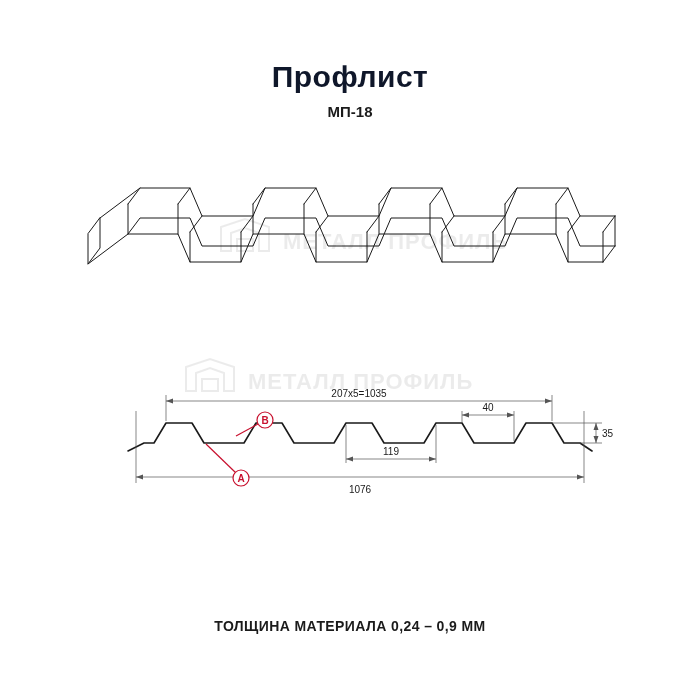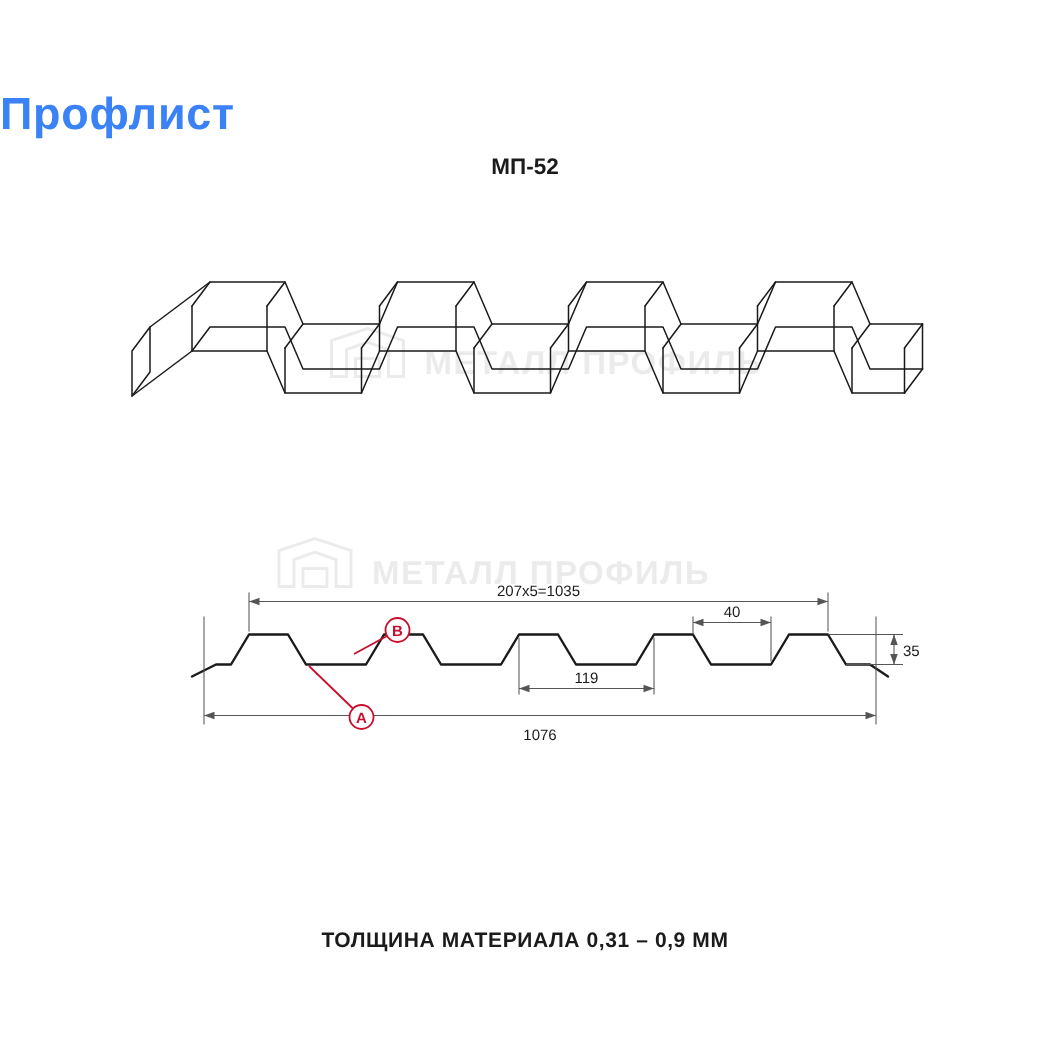--- a/index.html
+++ b/index.html
@@ -18,25 +18,25 @@
   .page {
     position: relative;
     width: 700px;
     height: 700px;
   }
   .title {
     position: absolute;
     top: 60px;
     left: 0;
     width: 700px;
-    text-align: left;
+    text-align: center;
     font-size: 30px;
     font-weight: bold;
     letter-spacing: 0.5px;
-    color: #3b82f6;
+    color: #0f172a;
   }
   .subtitle {
     position: absolute;
     top: 103px;
     left: 0;
     width: 700px;
     text-align: center;
     font-size: 15px;
     font-weight: bold;
     color: #1b1b1b;
@@ -85,21 +85,21 @@
     font-weight: bold;
     fill: #c8102e;
   }
 </style>
 </head>
 <body>
 
 <div class="page">
 
   <div class="title">Профлист</div>
-  <div class="subtitle">МП-52</div>
+  <div class="subtitle">МП-18</div>
 
   <div class="watermark wm1">
     <svg width="290" height="70" viewBox="0 0 290 70">
       <g stroke="#d9d9d9" stroke-width="2" fill="none">
         <path d="M6,46 L6,22 L30,14 L54,22 L54,46 L44,46 L44,28 L30,23 L16,28 L16,46 Z"></path>
         <path d="M22,34 L38,34 L38,46 L22,46 Z"></path>
       </g>
       <text x="68" y="44" font-family="Liberation Sans, sans-serif" font-size="22" font-weight="bold" fill="#d9d9d9" letter-spacing="1">МЕТАЛЛ ПРОФИЛЬ</text>
     </svg>
   </div>
@@ -222,15 +222,15 @@
       </g>
 
       <g>
         <path d="M126,65 L148,53" stroke="#c8102e" stroke-width="1.2" fill="none"></path>
         <circle cx="155" cy="49" r="8" fill="#ffffff" stroke="#c8102e" stroke-width="1.2"></circle>
         <text class="callout-text" x="155" y="53" text-anchor="middle">B</text>
       </g>
     </svg>
   </div>
 
-  <div class="footer-note">ТОЛЩИНА МАТЕРИАЛА 0,31 – 0,9 ММ</div>
+  <div class="footer-note">ТОЛЩИНА МАТЕРИАЛА 0,24 – 0,9 ММ</div>
 
 </div>
 
 </body></html>

